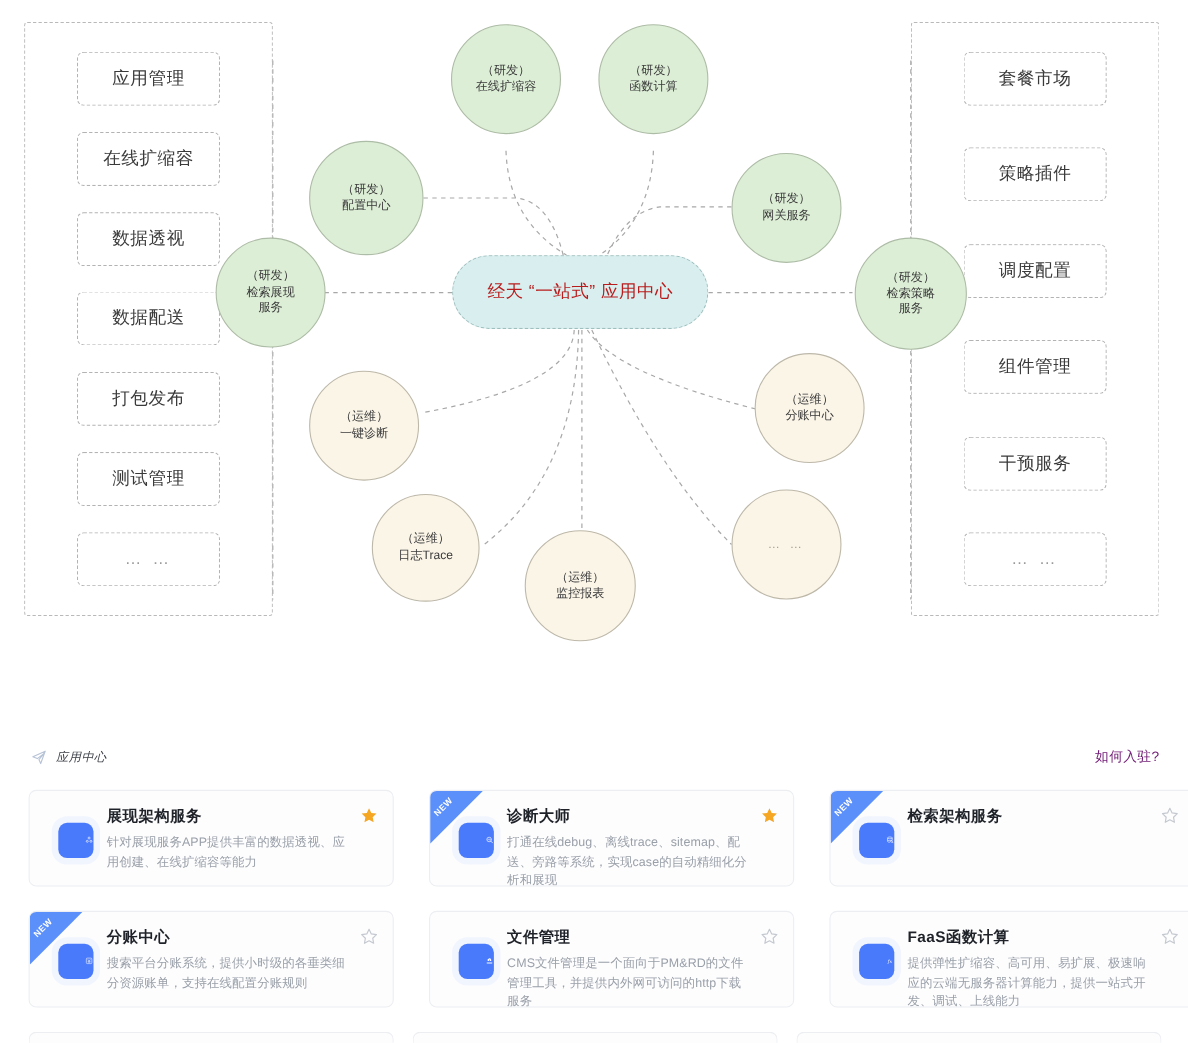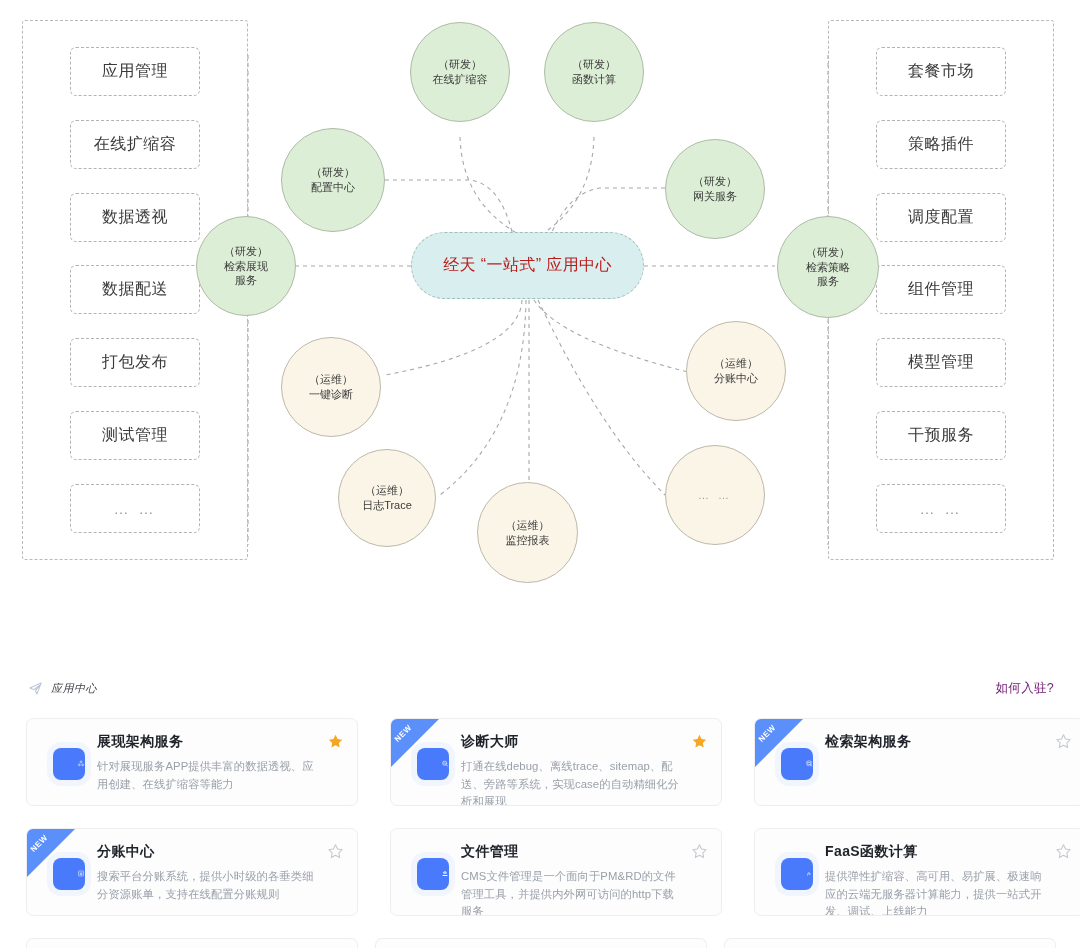--- a/index.html
+++ b/index.html
@@ -219,23 +219,20 @@
       <div class="panel-item">
           <span>策略插件</span>
         </div>
       <div class="panel-item">
           <span>调度配置</span>
         </div>
       <div class="panel-item">
           <span>组件管理</span>
         </div>
       <div class="panel-item">
-          <span>模型管理</span>
-        </div>
-      <div class="panel-item">
           <span>干预服务</span>
         </div>
       <div class="panel-item ellipsis">
           <span>… …</span>
         </div>
     </div>
 
     <div class="hub">
       <span>经天 “一站式” 应用中心</span>
     </div>

